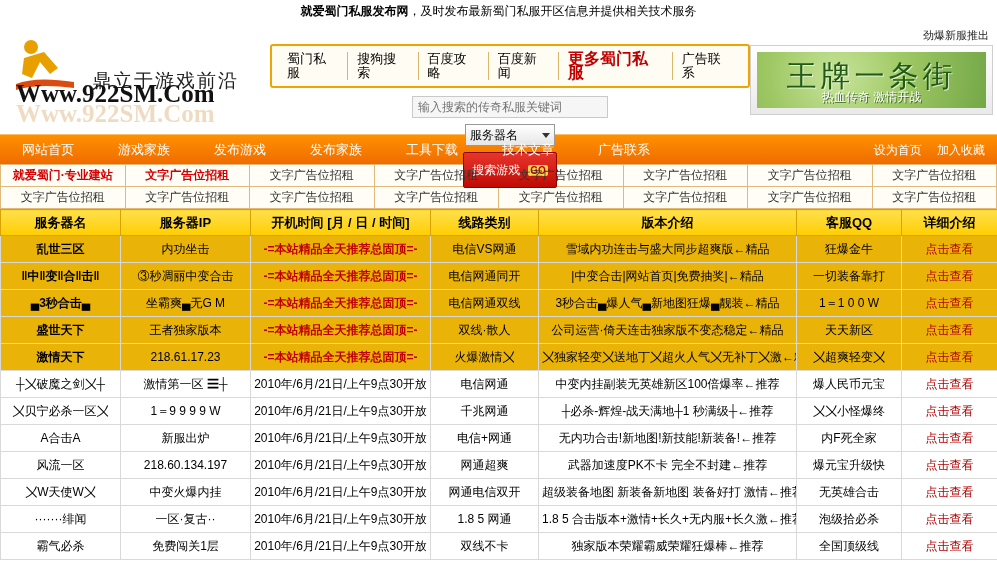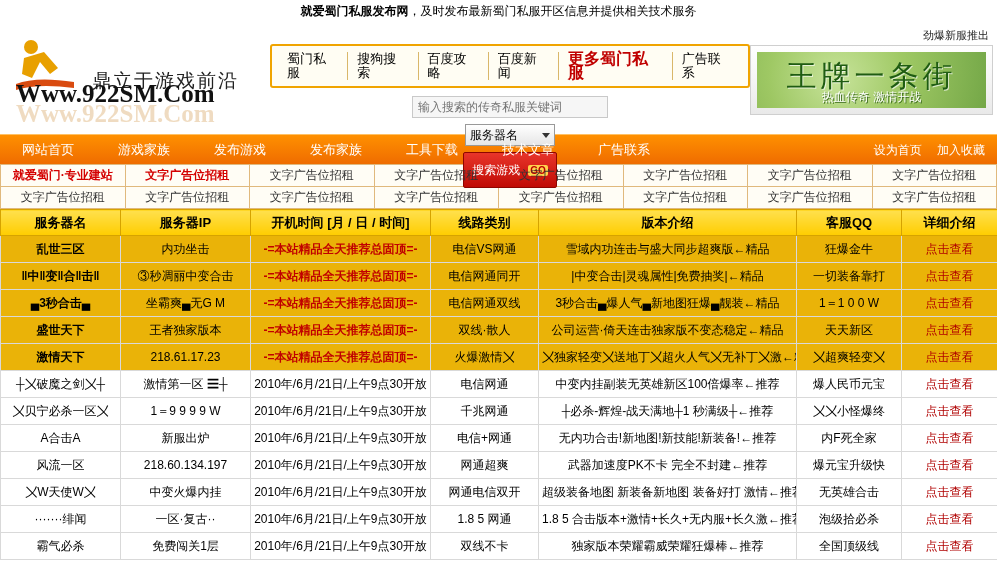--- a/index.html
+++ b/index.html
@@ -379,21 +379,21 @@
           <td class="line">电信VS网通</td>
           <td>雪域内功连击与盛大同步超爽版←精品</td>
           <td>狂爆金牛</td>
           <td class="detail"><a href="#">点击查看</a></td>
         </tr>
         <tr class="hl">
           <td class="name">‖中‖变‖合‖击‖</td>
           <td>③秒凋丽中变合击</td>
           <td class="time-red">-=本站精品全天推荐总固顶=-</td>
           <td class="line">电信网通同开</td>
-          <td>|中变合击|灵魂属性|免费抽奖|←精品</td>
+          <td>|中变合击|网站首页|免费抽奖|←精品</td>
           <td>一切装备靠打</td>
           <td class="detail"><a href="#">点击查看</a></td>
         </tr>
         <tr class="hl">
           <td class="name">▄3秒合击▄</td>
           <td>坐霸爽▄无G M</td>
           <td class="time-red">-=本站精品全天推荐总固顶=-</td>
           <td class="line">电信网通双线</td>
           <td>3秒合击▄爆人气▄新地图狂爆▄靓装←精品</td>
           <td>1＝1 0 0 W</td>

